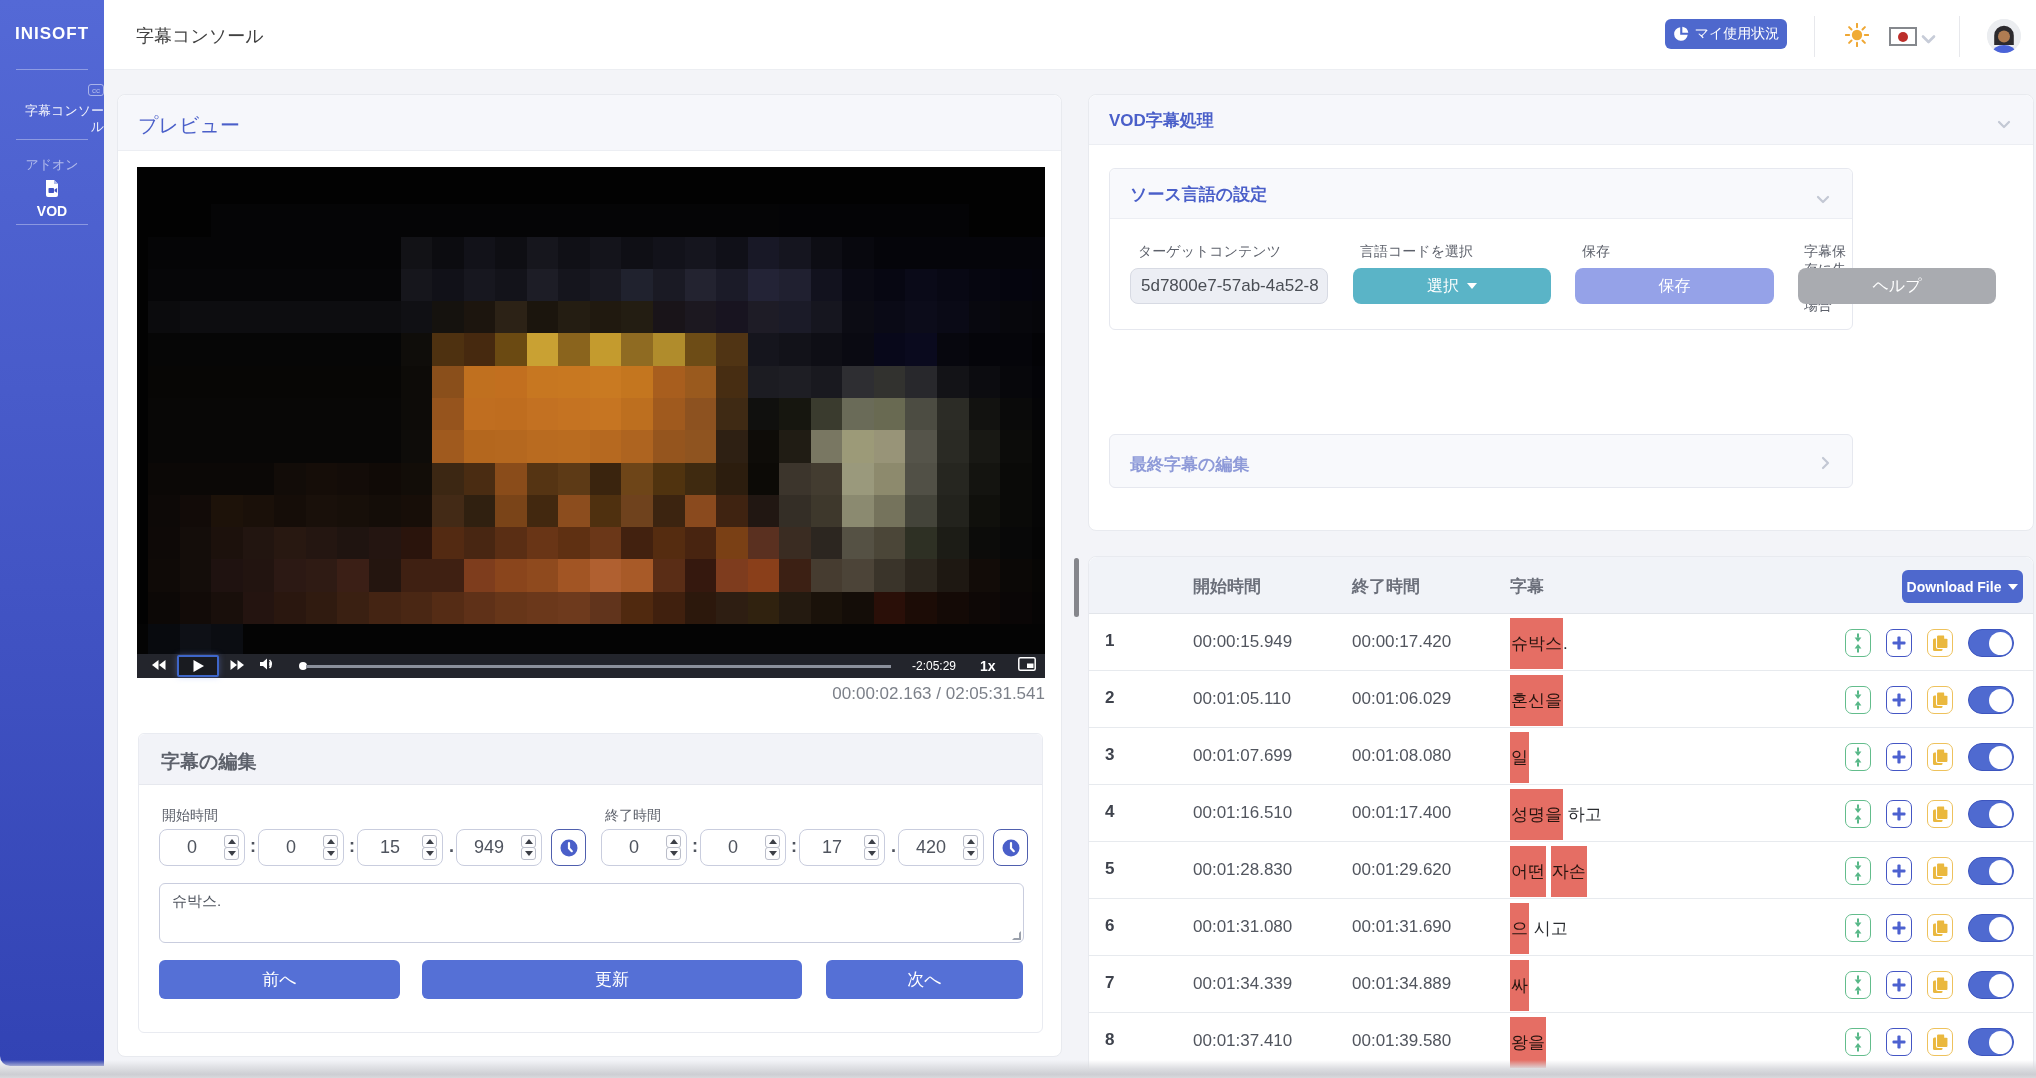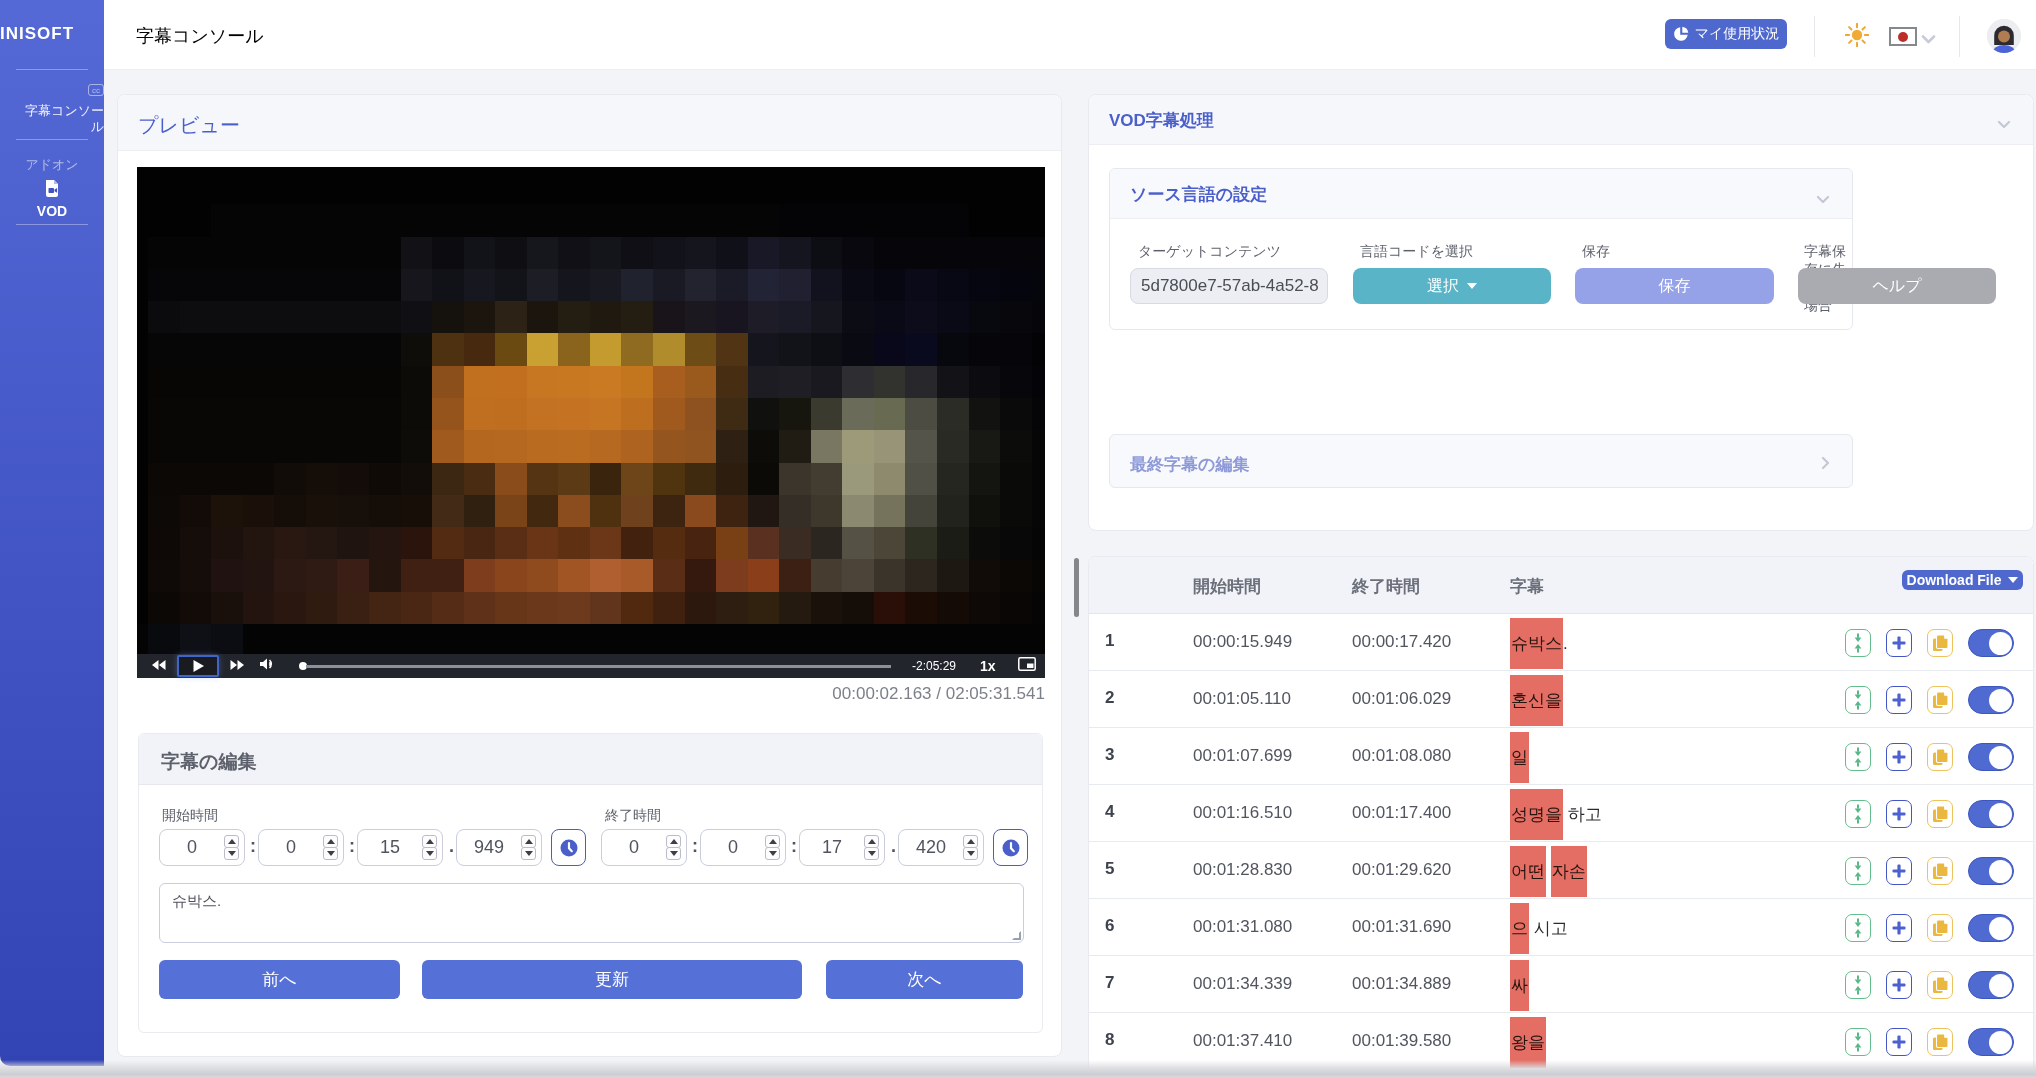--- a/index.html
+++ b/index.html
@@ -1,29 +1,29 @@
 <!DOCTYPE html>
 <html><head><meta charset="utf-8"><title>字幕コンソール</title>
 <style>
 *{margin:0;padding:0;box-sizing:border-box}
 html,body{width:2036px;height:1078px;overflow:hidden}
 body{font-family:"Liberation Sans",sans-serif;background:#f3f4f8;position:relative}
 .abs{position:absolute}
 
 #sidebar{left:0;top:0;width:104px;height:1066px;background:linear-gradient(180deg,#5469d6 0%,#4254c4 55%,#3243b4 100%);border-bottom-left-radius:10px;z-index:5}
-#logo{position:absolute;left:0;top:24px;width:104px;color:#fff;font-weight:bold;font-size:17px;letter-spacing:1px}
+#logo{position:absolute;left:0;top:24px;width:104px;text-align:center;color:#fff;font-weight:bold;font-size:17px;letter-spacing:1px}
 .sep{position:absolute;left:16px;width:72px;height:1px;background:rgba(255,255,255,0.35)}
 #sb-cc{position:absolute;left:0;top:82px;width:104px;text-align:right}
 #sb-cc .txt{color:rgba(255,255,255,0.92);font-size:13px;line-height:15.5px;margin-top:3px}
 #sb-addon{position:absolute;left:0;top:156px;width:104px;text-align:center;color:rgba(255,255,255,0.55);font-size:13px}
 #sb-vod{position:absolute;left:0;top:180px;width:104px;text-align:center;color:#fff}
 #sb-vod .txt{font-size:14px;font-weight:bold;margin-top:2px}
 
 #topbar{left:104px;top:0;width:1932px;height:70px;background:#fff;border-bottom:1px solid #eceef2}
-#pagetitle{position:absolute;left:32px;top:24px;font-size:18px;color:#000000}
+#pagetitle{position:absolute;left:32px;top:24px;font-size:18px;color:#404040}
 #usagebtn{position:absolute;left:1561px;top:19px;width:122px;height:30px;background:#4e68cd;border-radius:6px;color:#fff;font-size:14px;display:flex;align-items:center;justify-content:center;gap:6px}
 .vline{position:absolute;top:16px;width:1px;height:41px;background:#e7e8ec}
 #sunwrap{position:absolute;left:1741px;top:23px}
 #flagwrap{position:absolute;left:1785px;top:27px;width:28px;height:19px;background:#fff;border:2px solid #85888d;display:flex;align-items:center;justify-content:center}
 #flagwrap i{display:block;width:10px;height:10px;border-radius:50%;background:#bc2e2a}
 #hdrchev{position:absolute;left:1817px;top:30px}
 #avatar{position:absolute;left:1883px;top:19px;width:34px;height:34px;border-radius:50%;background:#ebedf0;overflow:hidden}
 
 .card{position:absolute;background:#fff;border:1px solid #e8eaef;border-radius:8px}
 .cardhead{position:relative;background:#f6f7fb;border-bottom:1px solid #eceef3;border-radius:8px 8px 0 0}
@@ -61,21 +61,21 @@
 #sub1 .shead .t{position:absolute;left:20px;top:14px;font-size:17px;font-weight:bold;color:#4a5fc9}
 #sub2{top:261px;height:53px}
 #sub3{top:339px;height:54px}
 .subt{position:absolute;left:20px;font-size:17px;font-weight:bold;color:#8e9ad8}
 .ctl{position:absolute;top:99px;height:36px;border-radius:8px;color:#fff;font-size:16px;display:flex;align-items:center;justify-content:center;gap:8px}
 .chev-r{position:absolute;right:22px}
 
 #tablecard{left:1088px;top:556px;width:946px;height:562px;border-radius:8px}
 #thead{position:absolute;left:0;top:0;width:944px;height:57px;background:#f1f3f8;border-radius:8px 8px 0 0;border-bottom:1px solid #e2e5ea}
 .th{position:absolute;top:18px;font-size:17px;font-weight:bold;color:#6b6f7a}
-#dlbtn{position:absolute;left:813px;top:13px;width:121px;height:20px;background:#4e68cd;border-radius:6px;color:#fff;font-size:14px;font-weight:bold;display:flex;align-items:center;justify-content:center;gap:7px}
+#dlbtn{position:absolute;left:813px;top:13px;width:121px;height:33px;background:#4e68cd;border-radius:6px;color:#fff;font-size:14px;font-weight:bold;display:flex;align-items:center;justify-content:center;gap:7px}
 .trow{position:absolute;left:0;width:944px;height:57px;border-bottom:1px solid #e7eaee}
 .tnum{position:absolute;left:16px;top:17px;font-size:17px;font-weight:bold;color:#3f434d}
 .tt{position:absolute;top:18px;font-size:17px;color:#51555e}
 .tsub{position:absolute;left:421px;top:18px;font-size:17px;color:#2a2c30}
 .tsub mark{background:#e56e64;color:#27140f;padding:16px 1px}
 .iconbtn{position:absolute;top:15px;width:26px;height:28px;border-radius:7px;background:#fff;display:flex;align-items:center;justify-content:center}
 .ib-g{border:1px solid #63bd8c}
 .ib-b{border:1px solid #4456c4}
 .ib-y{border:1px solid #eec25c}
 .toggle{position:absolute;left:879px;top:15px;width:46px;height:28px;border-radius:14px;background:#4f6ad0;border:1px solid #3d55be}

